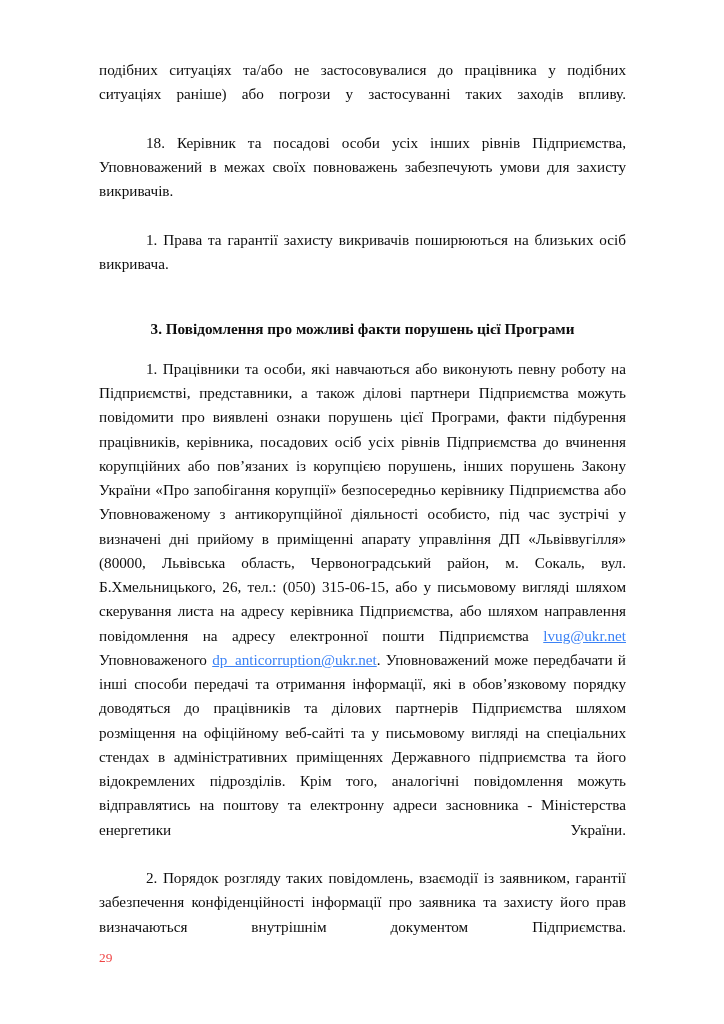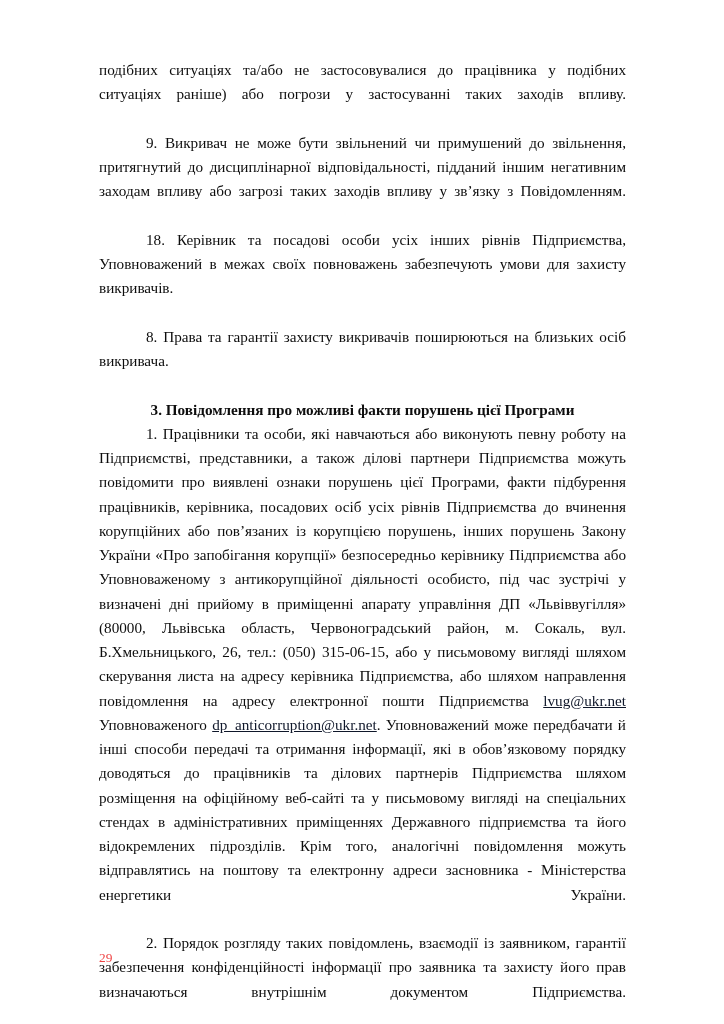--- a/index.html
+++ b/index.html
@@ -43,30 +43,30 @@
     text-indent: 0;
     hyphens: none;
     word-spacing: 0.1px;
   }
 
   p.para.indented {
     text-indent: 47px;
   }
 
   h2.heading {
-    margin: 0;
+    margin: 16px;
     font-size: 15.2px;
     line-height: 24.25px;
     font-weight: bold;
     text-align: center;
     text-indent: 0;
   }
 
   a.email-link {
-    color: #0f172a;
+    color: #3b82f6;
     text-decoration: underline;
     text-underline-offset: 1px;
   }
 
   .page-number {
     position: absolute;
     left: 99px;
     top: 950px;
     font-size: 13.4px;
     line-height: 16px;
@@ -81,23 +81,22 @@
     width: 100%;
   }
 </style>
 </head>
 <body>
 
 <div class="page">
 
   <div class="text-column" id="text-column">
       <p class="para">подібних ситуаціях та/або не застосовувалися до працівника у подібних ситуаціях раніше) або погрози у застосуванні таких заходів впливу.</p>
-      <p class="para indented">9. Викривач не може бути звільнений чи примушений до звільнення, притягнутий до дисциплінарної відповідальності, підданий іншим негативним заходам впливу або загрозі таких заходів впливу у зв’язку з Повідомленням.</p>
       <p class="para indented">18. Керівник та посадові особи усіх інших рівнів Підприємства, Уповноважений в межах своїх повноважень забезпечують умови для захисту викривачів.</p>
-      <p class="para indented">8. Права та гарантії захисту викривачів поширюються на близьких осіб викривача.</p>
+      <p class="para indented">1. Права та гарантії захисту викривачів поширюються на близьких осіб викривача.</p>
       <h2 class="heading"><span class="heading-text">3. Повідомлення про можливі факти порушень цієї Програми</span></h2>
       <p class="para indented"><span>1. Працівники та особи, які навчаються або виконують певну роботу на Підприємстві, представники, а також ділові партнери Підприємства можуть повідомити про виявлені ознаки порушень цієї Програми, факти підбурення працівників, керівника, посадових осіб усіх рівнів Підприємства до вчинення корупційних або пов’язаних із корупцією порушень, інших порушень Закону України «Про запобігання корупції» безпосередньо керівнику Підприємства або Уповноваженому з антикорупційної діяльності особисто, під час зустрічі у визначені дні прийому в приміщенні апарату управління ДП «Львіввугілля» (80000, Львівська область, Червоноградський район, м. Сокаль, вул. Б.Хмельницького, 26, тел.: (050) 315-06-15, або у письмовому вигляді шляхом скерування листа на адресу керівника Підприємства, або шляхом направлення повідомлення на адресу електронної пошти Підприємства </span><a class="email-link" href="#">lvug@ukr.net</a><span> Уповноваженого </span><a class="email-link" href="#">dp_anticorruption@ukr.net</a><span>. Уповноважений може передбачати й інші способи передачі та отримання інформації, які в обов’язковому порядку доводяться до працівників та ділових партнерів Підприємства шляхом розміщення на офіційному веб-сайті та у письмовому вигляді на спеціальних стендах в адміністративних приміщеннях Державного підприємства та його відокремлених підрозділів. Крім того, аналогічні повідомлення можуть відправлятись на поштову та електронну адреси засновника - Міністерства енергетики України.</span></p>
       <p class="para indented">2. Порядок розгляду таких повідомлень, взаємодії із заявником, гарантії забезпечення конфіденційності інформації про заявника та захисту його прав визначаються внутрішнім документом Підприємства.</p>
     </div>
 
   <div class="page-number">29</div>
 
 </div>
 
 </body></html>

